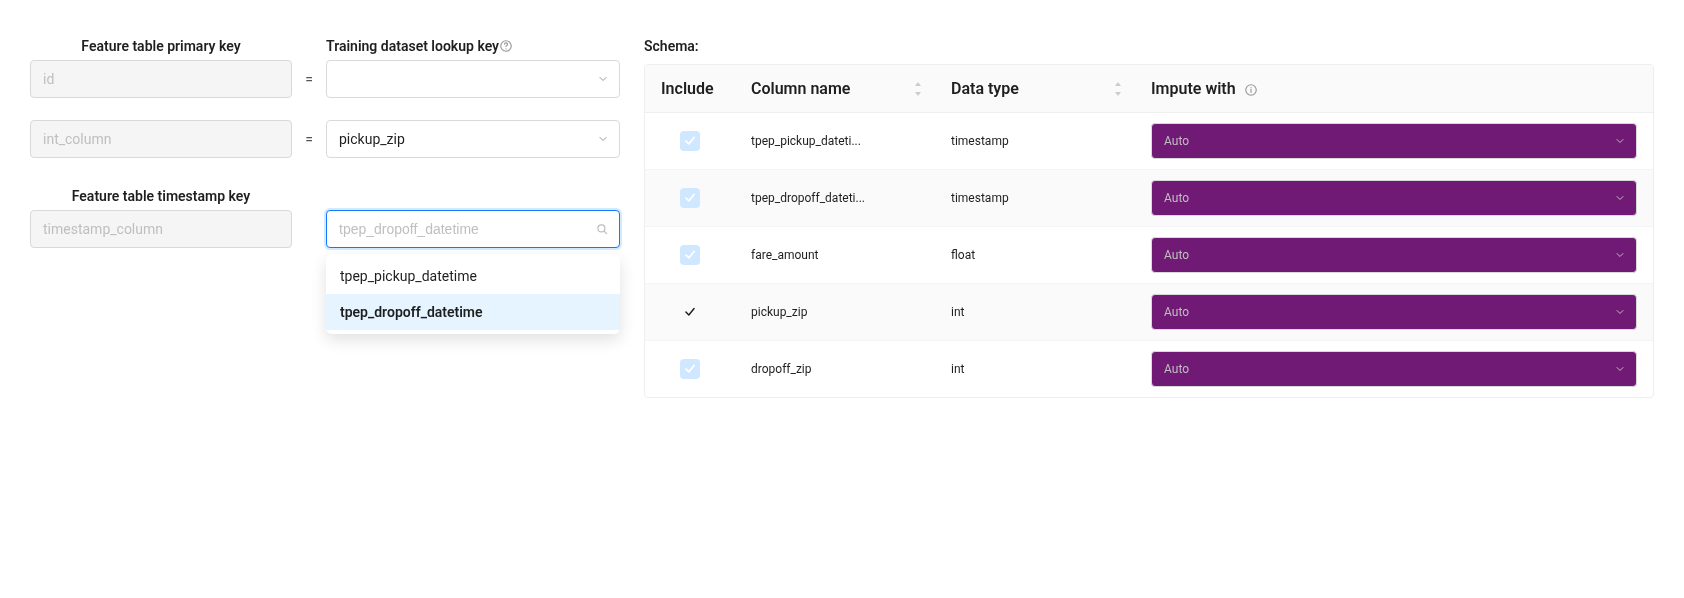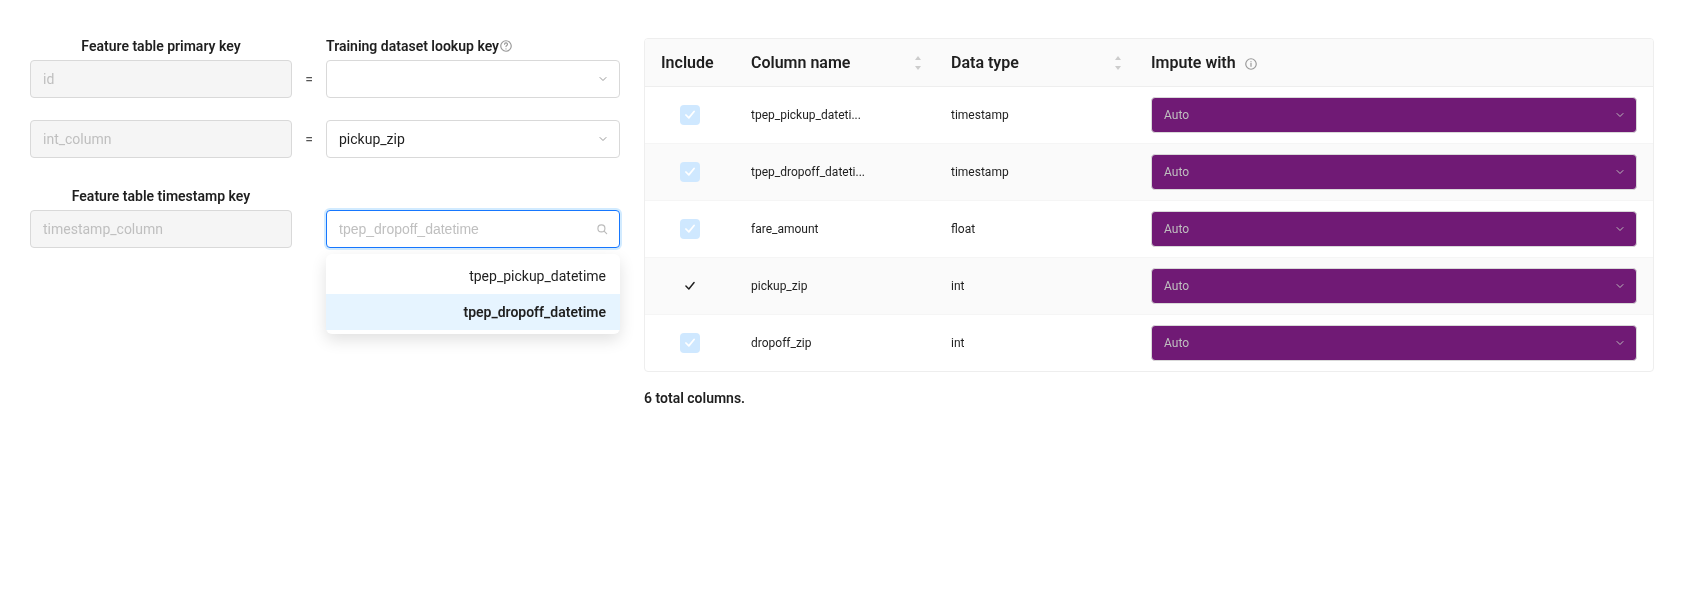--- a/index.html
+++ b/index.html
@@ -82,21 +82,20 @@
   .dropdown-panel {
     position: absolute;
     z-index: 10;
     top: 44px;
     left: 0;
     right: 0;
     background: #fff;
     border-radius: 6px;
     box-shadow: 0 6px 16px rgba(0,0,0,0.12);
     padding: 4px 0;
-    text-align: right;
   }
   .dropdown-option {
     padding: 10px 14px;
     font-size: 14px;
     cursor: pointer;
   }
   .dropdown-option.active {
     background: #e6f4ff;
     font-weight: 600;
     color: #1f1f1f;
@@ -277,20 +276,21 @@
       <div class="dropdown-panel" id="dropdown-panel">
           <div class="dropdown-option">tpep_pickup_datetime</div>
           <div class="dropdown-option active">tpep_dropoff_datetime</div>
         </div>
     </div>
   </div>
 
 </div>
 
 <div class="right-col">
+  <div class="schema-label">Schema:</div>
 
   <table class="schema">
     <thead>
       <tr>
         <th class="col-include">Include</th>
         <th class="col-name">
           <span>Column name</span>
           <span class="sort-caret">
             <svg width="10" height="14" viewBox="0 0 10 14">
                 <path d="M5 0l3 4H2l3-4zM5 14l3-4H2l3 4z" fill="#ccc"></path>
@@ -409,14 +409,13 @@
                 <svg width="12" height="12" viewBox="0 0 24 24">
                   <path d="M6 9l6 6 6-6" stroke="#bbb" stroke-width="2" fill="none" stroke-linecap="round" stroke-linejoin="round"></path>
                 </svg>
               </span>
             </div>
           </td>
         </tr>
       </tbody>
   </table>
 
-  <div class="footer-text">6 total columns.</div>
 </div>
 
 </body></html>

